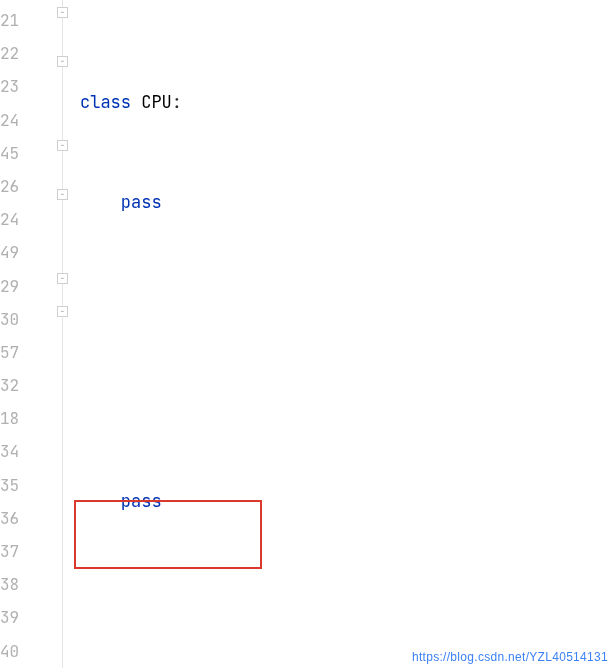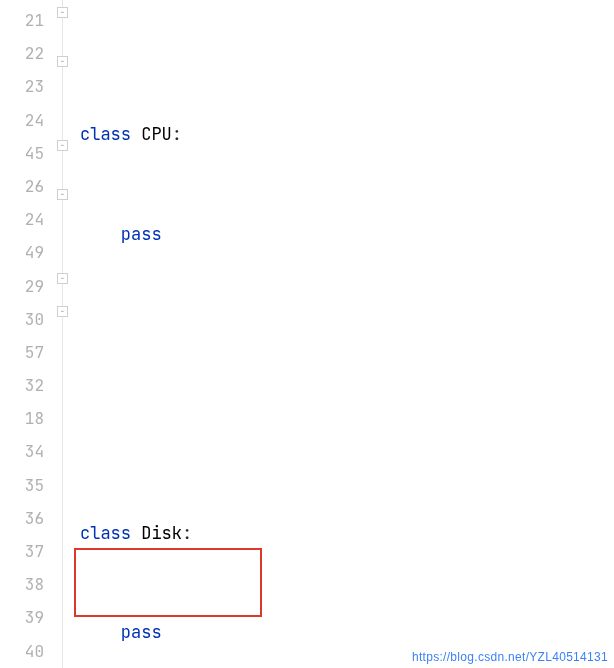--- a/index.html
+++ b/index.html
@@ -13,21 +13,21 @@
     position: relative;
   }
   .editor {
     display: flex;
     height: 100%;
   }
   .gutter {
     width: 58px;
     background: #ffffff;
     color: #b0b0b0;
-    text-align: right;
+    text-align: left;
     padding-right: 14px;
     padding-top: 4px;
     flex-shrink: 0;
     font-size: 16px;
     line-height: 33.2px;
   }
   .gutter .ln { height: 33.2px; }
   .fold-col {
     width: 14px;
     padding-top: 4px;
@@ -55,25 +55,24 @@
     background: #ffffff;
     font-size: 9px;
     line-height: 9px;
     text-align: center;
     color: #9e9e9e;
   }
   .fold-mark.top { top: 3px; }
   .fold-mark.bot { bottom: 3px; }
   .code-col {
     flex: 1;
-    padding-top: 4px;
+    padding-top: 20px;
     line-height: 33.2px;
     white-space: pre;
     position: relative;
-    margin-top: 48px;
   }
   .code-line { height: 33.2px; padding-left: 8px; }
   .kw { color: #0033b3; }
   .cls { color: #000000; }
   .plain { color: #2b2b2b; }
   .hlbox {
     position: absolute;
     border: 2px solid #d93a2b;
     pointer-events: none;
   }
@@ -149,21 +148,20 @@
     <div class="fc"></div>
     <div class="fc"></div>
     <div class="fc"></div>
   </div>
 
   <div class="code-col">
     <div class="code-line"><span class="kw">class</span> <span class="cls">CPU</span><span class="plain">:</span></div>
     <div class="code-line">    <span class="kw">pass</span></div>
     <div class="code-line"></div>
     <div class="code-line"></div>
-    <div class="code-line"><span class="kw">class</span> <span class="cls">Disk</span><span class="plain">:</span></div>
     <div class="code-line">    <span class="kw">pass</span></div>
     <div class="code-line"></div>
     
     
     
     
     
     
     
     

